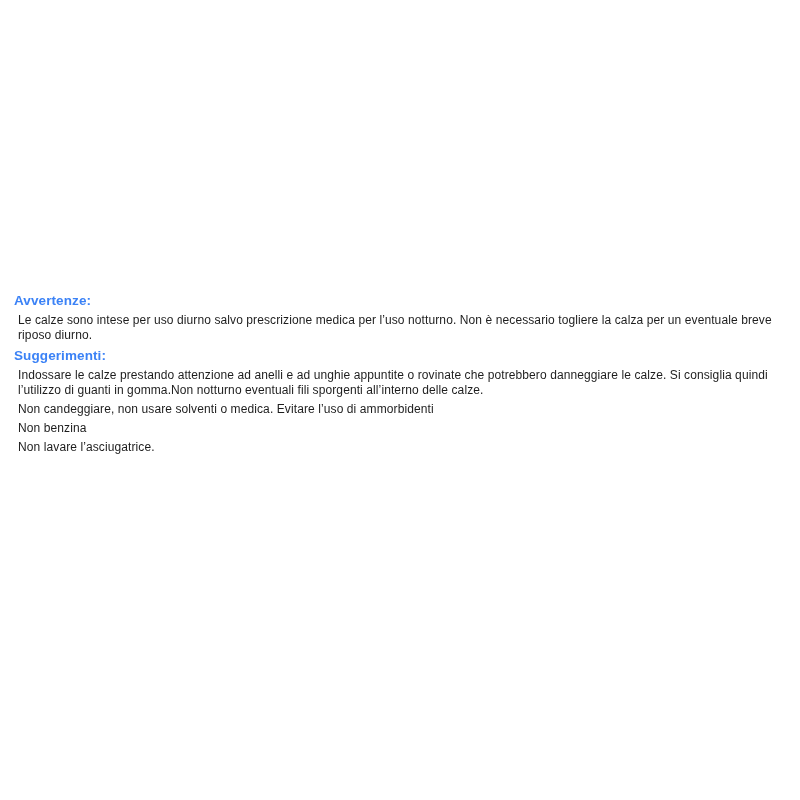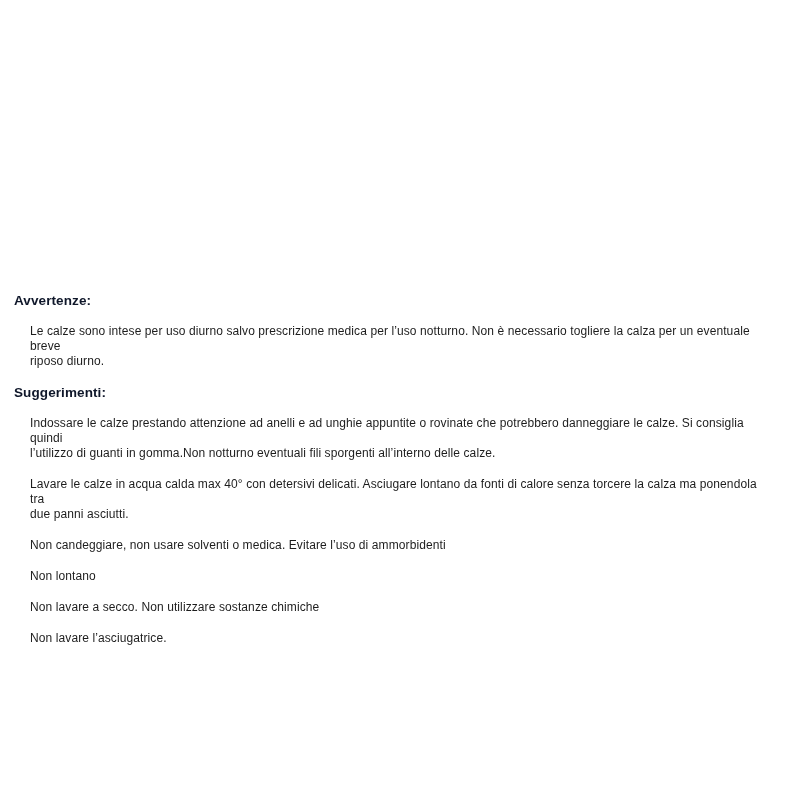--- a/index.html
+++ b/index.html
@@ -20,29 +20,29 @@
     width: 800px;
     padding: 288px 14px 0 14px;
   }
   .doc section {
     margin: 0;
   }
   .doc h3 {
     font-size: 13.5px;
     line-height: 15px;
     font-weight: 700;
-    color: #0f172a;
+    color: #3b82f6;
     margin: 5px 0 5px 0;
     letter-spacing: 0.1px;
   }
   .doc p {
     font-size: 12px;
     line-height: 15px;
     font-weight: 400;
-    margin: 16px;
+    margin: 4px;
     white-space: pre-line; 
     letter-spacing: 0.1px;
   }
 </style>
 </head>
 <body>
 
 <main class="doc">
 
   <section>
@@ -51,21 +51,18 @@
 riposo diurno.</p>
   </section>
 
   <section>
     <h3>Suggerimenti:</h3>
     <p>Indossare le calze prestando attenzione ad anelli e ad unghie appuntite o rovinate che potrebbero danneggiare le calze. Si consiglia quindi
 l’utilizzo di guanti in gomma.Non notturno eventuali fili sporgenti all’interno delle calze.</p>
   </section>
 
   <section>
-    <p>Lavare le calze in acqua calda max 40° con detersivi delicati. Asciugare lontano da fonti di calore senza torcere la calza ma ponendola tra
-due panni asciutti.</p>
     <p>Non candeggiare, non usare solventi o medica. Evitare l’uso di ammorbidenti</p>
-    <p>Non lontano</p>
-    <p>Non lavare a secco. Non utilizzare sostanze chimiche</p>
+    <p>Non benzina</p>
     <p>Non lavare l’asciugatrice.</p>
   </section>
 
 </main>
 
 </body></html>

